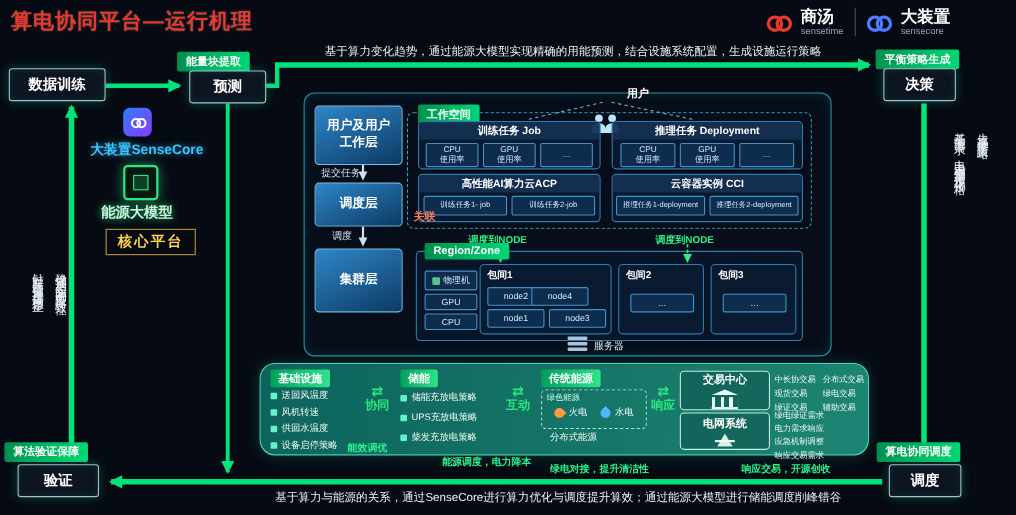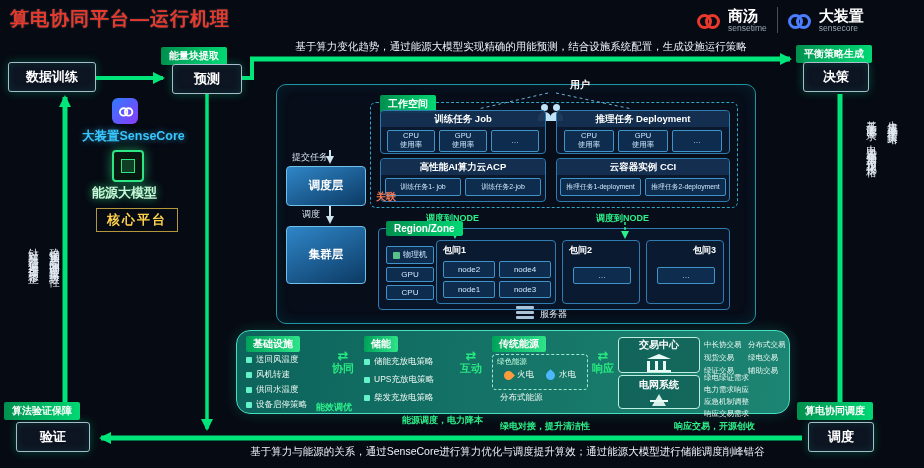--- a/index.html
+++ b/index.html
@@ -152,20 +152,22 @@
   <div class="abs layer2" style="left:864px;top:112px;display:flex;gap:5px;">
     <span class="vtext" style="height:236px;">基于能源需求、电力成本预测与市场化价格</span>
     <span class="vtext" style="height:140px;">生成最佳平衡策略</span>
   </div>
 
   <div class="abs layer2 tag" style="left:797px;top:402px;">算电协同调度</div>
   <div class="abs layer2 nodebox" style="left:808px;top:422px;width:64px;height:28px;">调度</div>
 
   <div class="abs bigpanel" style="left:276px;top:84px;width:478px;height:238px;"></div>
 
+  <div class="abs layer2 layerbox" style="left:286px;top:96px;width:78px;height:52px;">用户及用户
+工作层</div>
   <div class="abs layer2" style="left:292px;top:151px;font-size:9px;color:#d7e6f2;">提交任务</div>
   <div class="abs layer2 layerbox" style="left:286px;top:166px;width:78px;height:38px;">调度层</div>
   <div class="abs layer2" style="left:302px;top:208px;font-size:9px;color:#d7e6f2;">调度</div>
   <div class="abs layer2 layerbox" style="left:286px;top:226px;width:78px;height:56px;">集群层</div>
 
   <div class="abs layer2 people" style="left:538px;top:72px;">
     <span class="p"></span>
       <span class="p p2"></span>
   </div>
   <div class="abs layer2" style="left:570px;top:78px;font-size:10px;font-weight:bold;color:#fff;">用户</div>
@@ -220,30 +222,30 @@
       <span class="mini-ic"></span>
       <span>物理机</span>
     </span>
     <span class="mbox" style="width:46px;height:13px;font-size:8px;">GPU</span>
     <span class="mbox" style="width:46px;height:13px;font-size:8px;">CPU</span>
   </div>
 
   <div class="abs layer2 panel" style="left:436px;top:240px;width:118px;height:62px;">
     <div class="roomtitle" style="position:absolute;left:6px;top:3px;">包间1</div>
     <span class="mbox" style="position:absolute;left:6px;top:20px;width:50px;height:15px;font-size:8px;">node2</span>
-    <span class="mbox" style="position:absolute;left:62px;top:20px;width:50px;height:15px;font-size:8px;">node4</span>
+    <span class="mbox" style="position:absolute;left:46px;top:20px;width:50px;height:15px;font-size:8px;">node4</span>
     <span class="mbox" style="position:absolute;left:6px;top:40px;width:50px;height:15px;font-size:8px;">node1</span>
     <span class="mbox" style="position:absolute;left:62px;top:40px;width:50px;height:15px;font-size:8px;">node3</span>
   </div>
   <div class="abs layer2 panel" style="left:562px;top:240px;width:76px;height:62px;">
     <div class="roomtitle" style="position:absolute;left:6px;top:3px;">包间2</div>
     <span class="mbox" style="position:absolute;left:10px;top:26px;width:56px;height:15px;font-size:8px;">…</span>
   </div>
   <div class="abs layer2 panel" style="left:646px;top:240px;width:76px;height:62px;">
-    <div class="roomtitle" style="position:absolute;left:6px;top:3px;margin-left:40px;">包间3</div>
+    <div class="roomtitle" style="position:absolute;left:6px;top:3px;">包间3</div>
     <span class="mbox" style="position:absolute;left:10px;top:26px;width:56px;height:15px;font-size:8px;">…</span>
   </div>
 
   <div class="abs layer2 serverico" style="left:516px;top:306px;">
       <i></i>
       <i></i>
       <i></i>
     </div>
   <div class="abs layer2" style="left:540px;top:308px;font-size:9px;color:#dfe9f2;">服务器</div>
 

